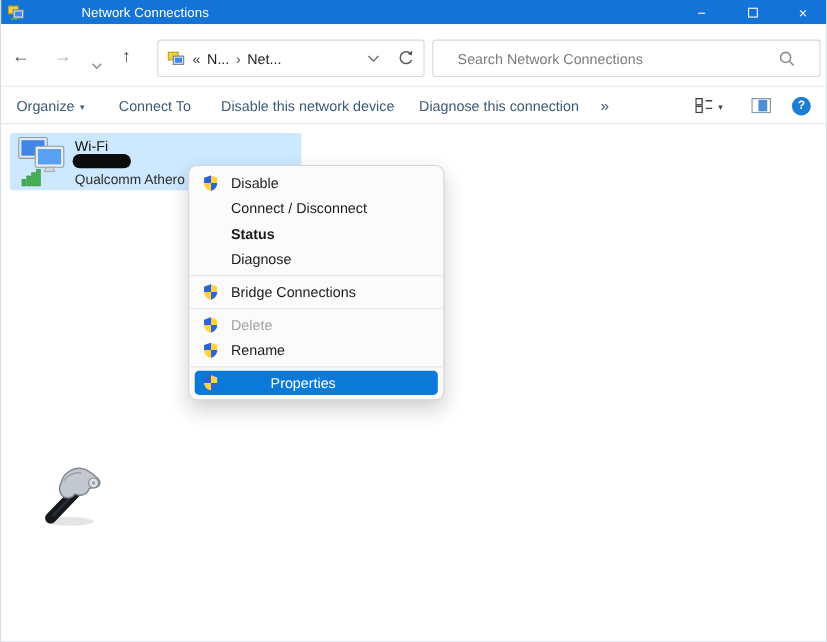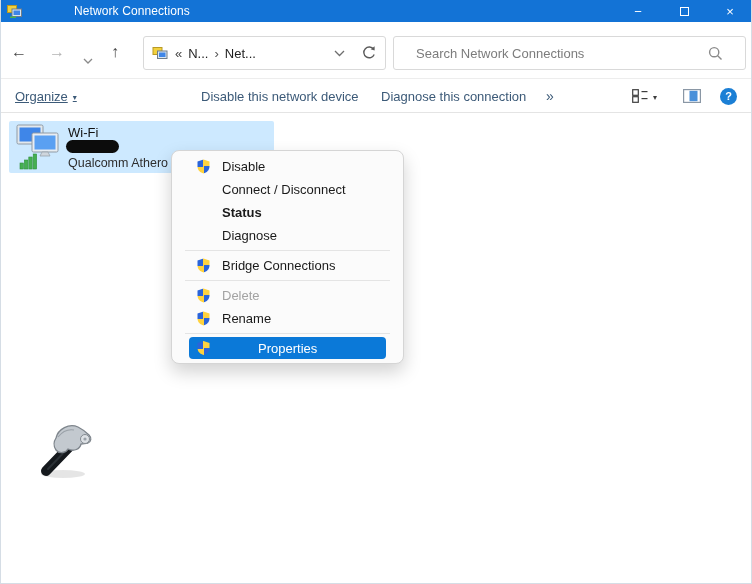--- a/index.html
+++ b/index.html
@@ -73,21 +73,21 @@
   .tile-name { position: absolute; left: 59px; top: 4px; font-size: 13px; color: #111; }
   .redacted-pill { position: absolute; left: 57px; top: 19px; width: 53px; height: 13px;
     background: #0c0c0c; border-radius: 7px; }
   .tile-vendor { position: absolute; left: 59px; top: 35px; font-size: 12.5px; color: #2e2e2e; white-space: nowrap; }
 
   
   .context-menu {
     position: absolute; left: 170px; top: 150px; width: 233px;
     background: #fbfbfb; border: 1px solid #d5d5d5; border-radius: 8px;
     box-shadow: 0 8px 18px rgba(0,0,0,0.18);
-    padding: 4px 12px; z-index: 10;
+    padding: 4px 0; z-index: 10;
   }
   .menu-item {
     height: 23px; display: flex; align-items: center;
     padding-left: 12px; font-size: 13px; color: #1a1a1a; cursor: default;
   }
   .menu-item .icon-slot { width: 26px; display: flex; align-items: center; }
   .menu-item.bold { font-weight: bold; }
   .menu-item.disabled { color: #a3a3a3; }
   .menu-item.selected {
     background: #0b79d8; color: #fff; margin: 0 5px; padding-left: 7px;
@@ -171,23 +171,26 @@
   <input type="text" placeholder="Search Network Connections" style="">
   <span style="display:flex;">
     <svg width="15" height="15" viewBox="0 0 15 15">
       <circle cx="6.2" cy="6.2" r="4.6" fill="none" stroke="#8a8a8a" stroke-width="1.4"></circle>
       <line x1="9.7" y1="9.7" x2="13.5" y2="13.5" stroke="#8a8a8a" stroke-width="1.4"></line>
     </svg>
   </span>
 </div>
 
 <div class="toolbar">
-  <div class="tool-item" style="left:14px;text-decoration:underline;">
+  <div class="tool-item" style="left:14px;">
     <span>Organize</span>
     <span class="caret-down">▾</span>
+  </div>
+  <div class="tool-item" style="left:107px;">
+    <span>Connect To</span>
   </div>
   <div class="tool-item" style="left:200px;">
     <span>Disable this network device</span>
   </div>
   <div class="tool-item" style="left:380px;">
     <span>Diagnose this connection</span>
   </div>
   <div class="tool-item" style="left:545px; font-size:14px;">
     <span>»</span>
   </div>

